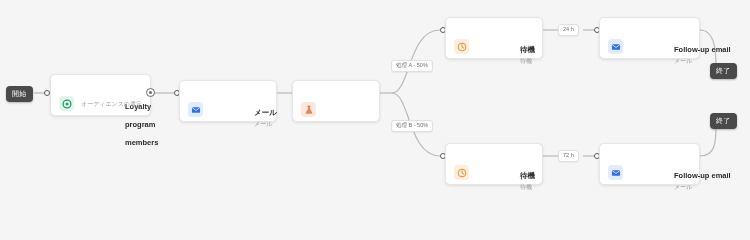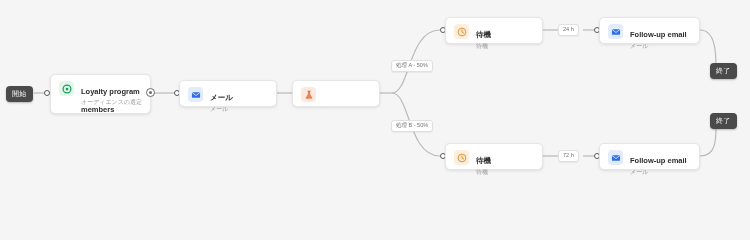--- a/index.html
+++ b/index.html
@@ -51,21 +51,22 @@
   
   .card-node {
     position: absolute;
     background: #ffffff;
     border: 1px solid #e6e6e6;
     border-radius: 5px;
     box-shadow: 0 1px 3px rgba(0,0,0,0.10);
     box-sizing: border-box;
     display: flex;
     align-items: flex-start;
-    padding: 5px 8px;
+    padding: 20px 8px;
+    gap: 44px;
   }
   .card-node.tall {
     align-items: flex-start;
   }
   .node-icon {
     width: 15px;
     height: 15px;
     border-radius: 4px;
     flex: 0 0 auto;
     display: flex;

